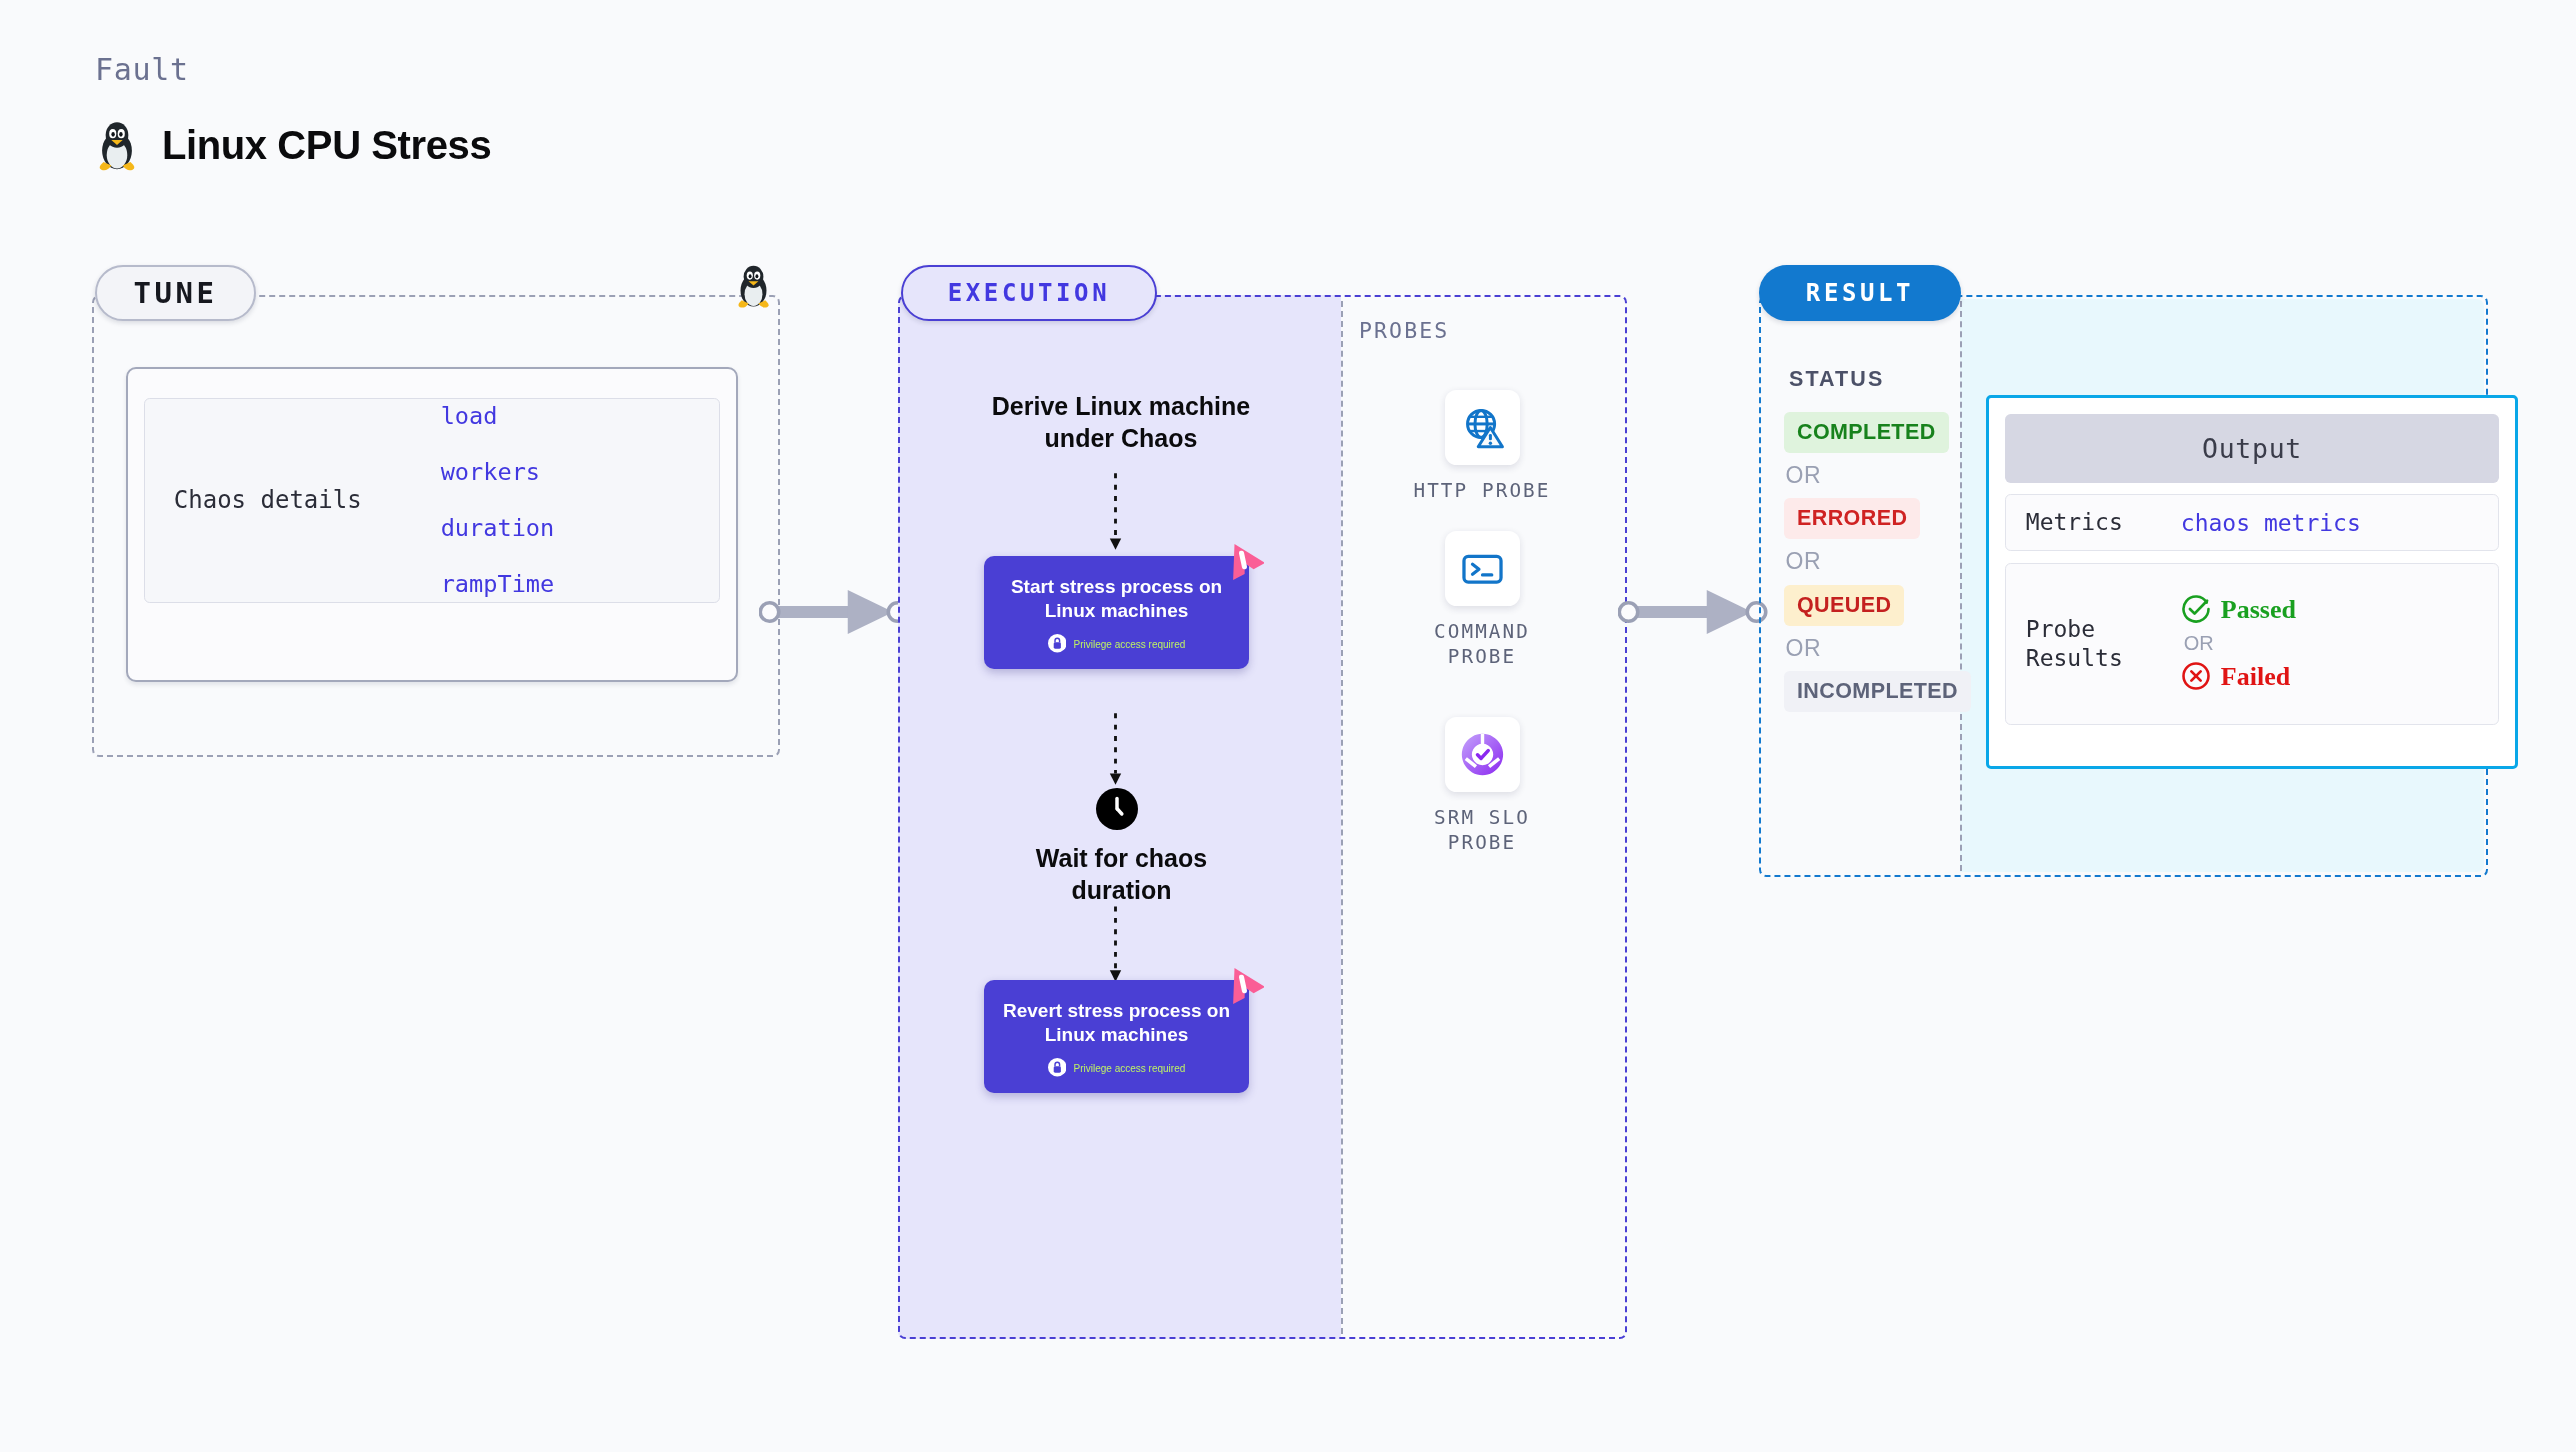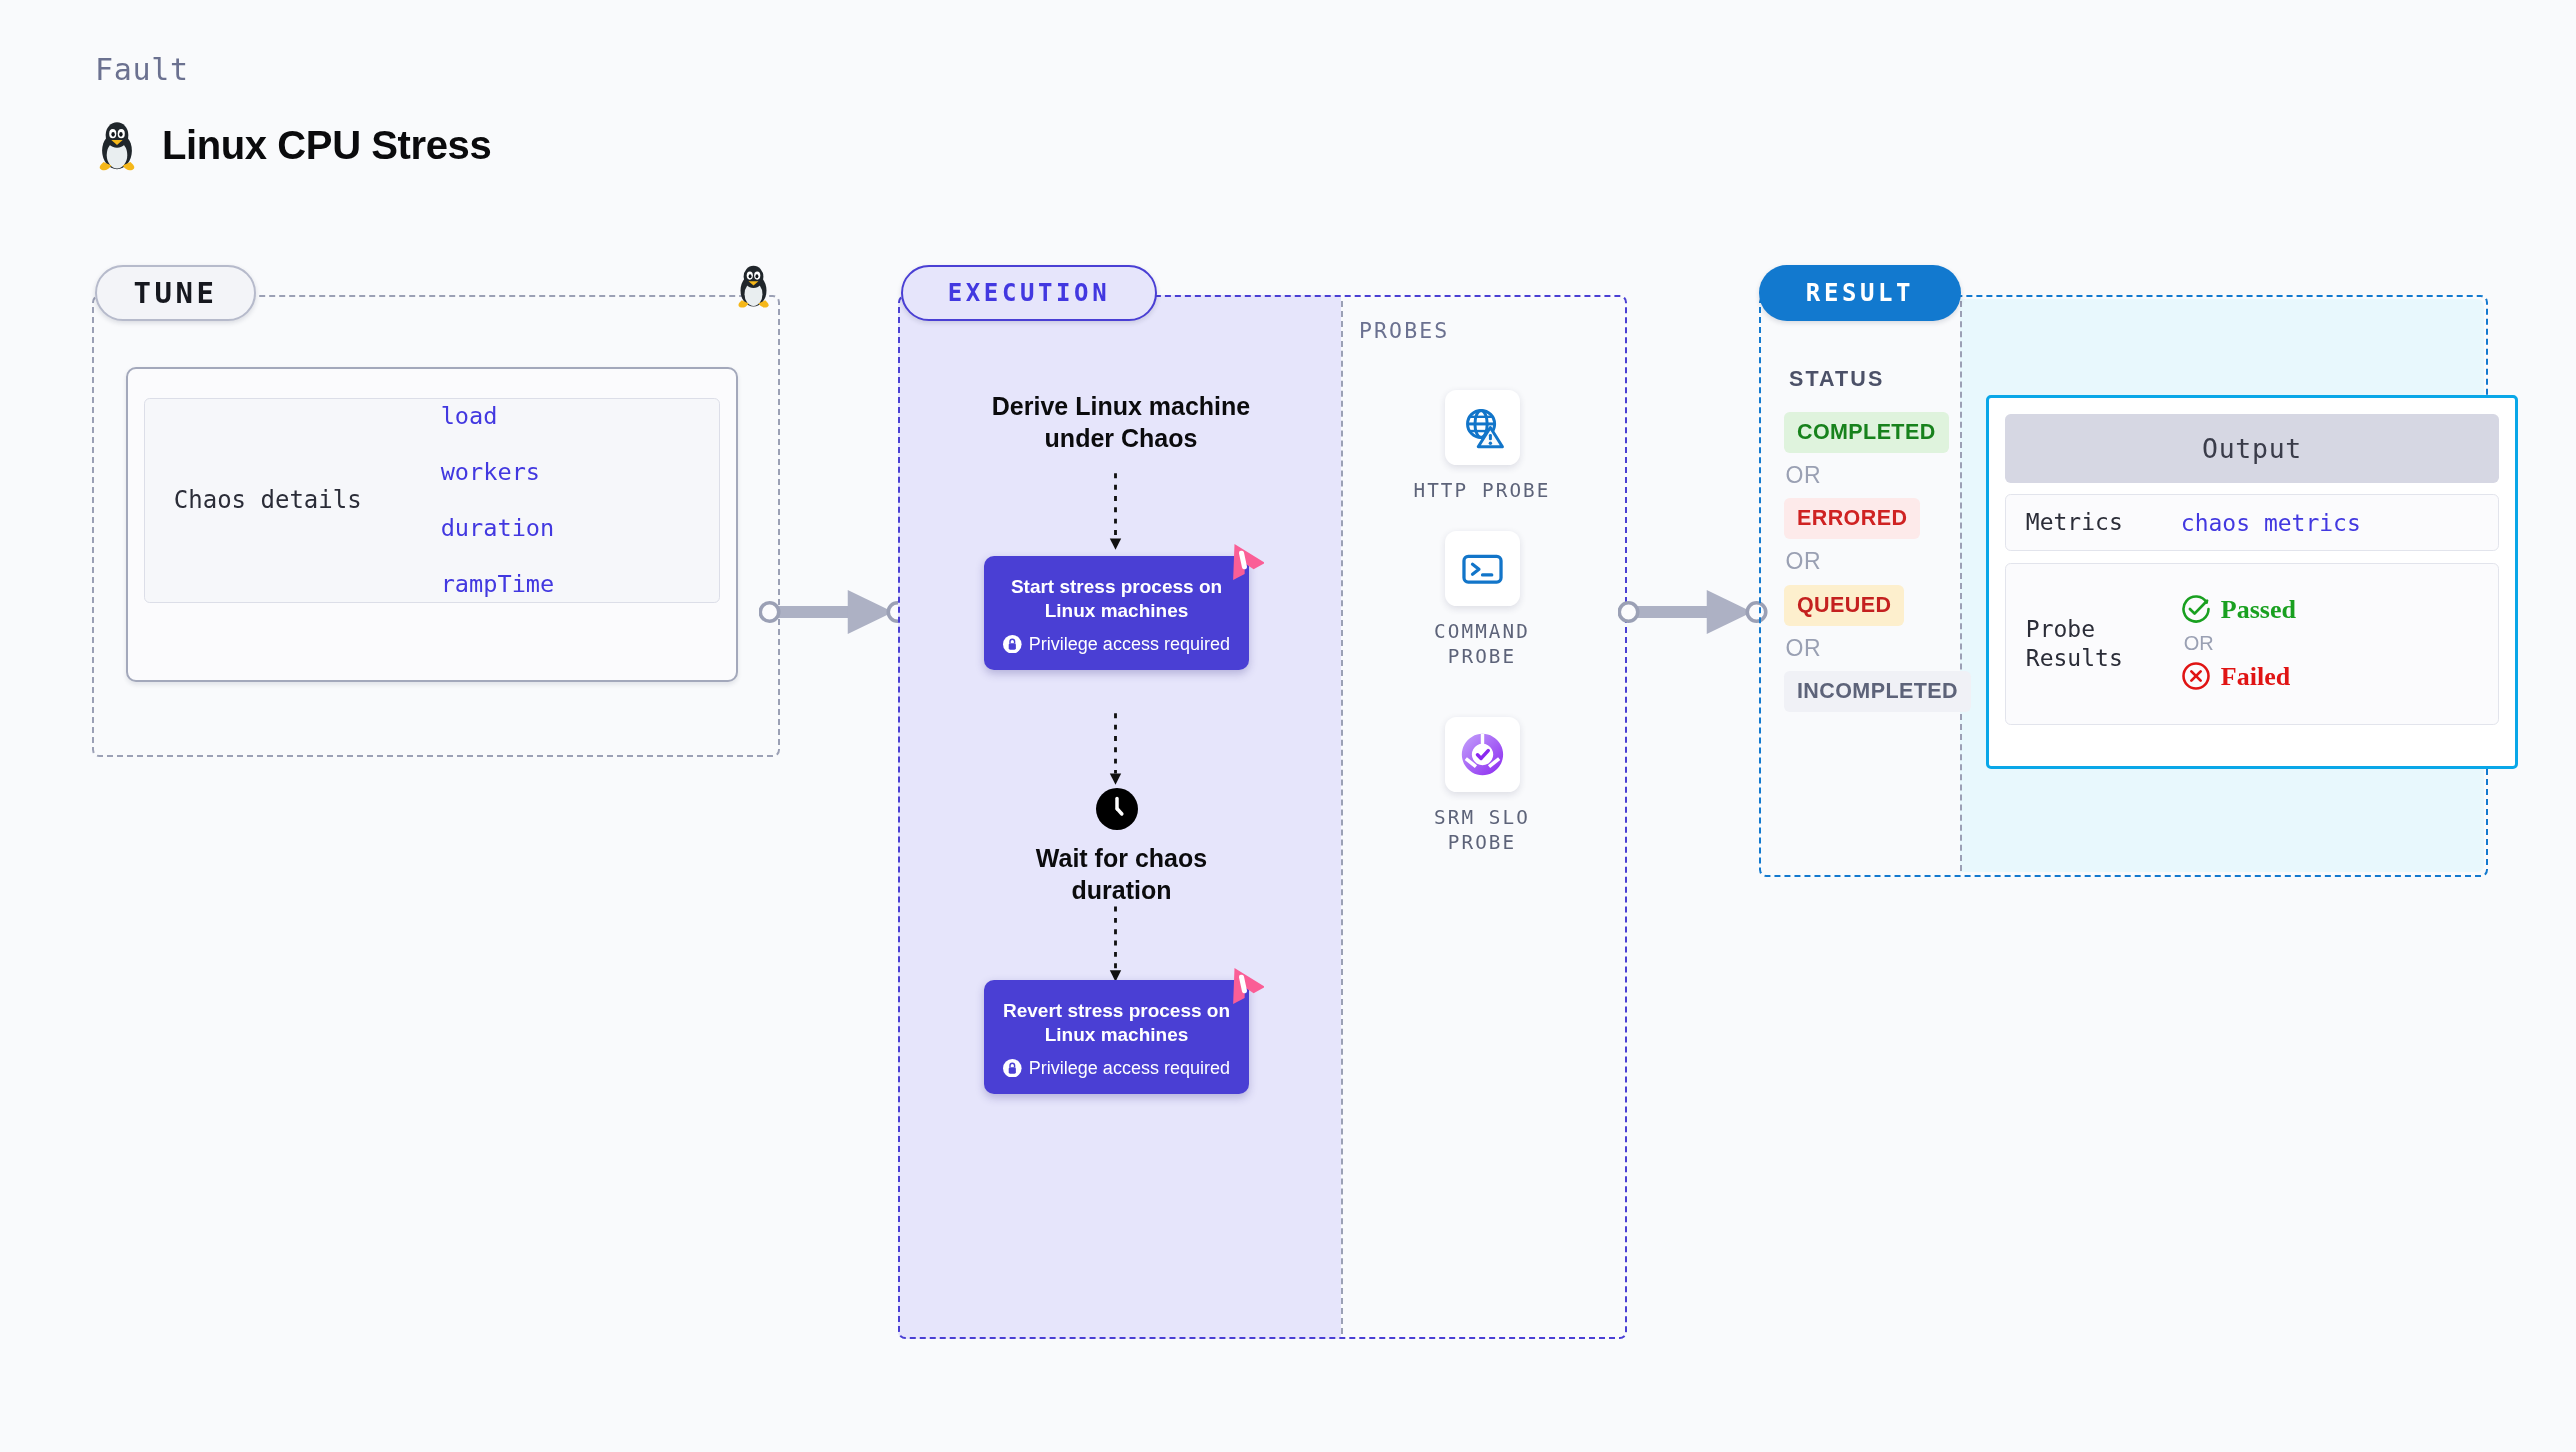--- a/index.html
+++ b/index.html
@@ -126,21 +126,21 @@
     box-shadow: 0 3.6px 8.6px rgba(45,40,130,.26);
     color: #fff; padding: 18.6px 13px 14.3px;
     display: flex; flex-direction: column; align-items: center;
   }
   .step-box .step-text {
     font-size: 19px; font-weight: 700; text-align: center; line-height: 1.27;
   }
   .priv-row {
     margin-top: 11.5px; display: flex; align-items: center; gap: 7.2px;
   }
-  .priv-row .priv-text { font-size: 18px; color: #ffffff; }
+  .priv-row .priv-text { font-size: 10px; color: #bef264; }
 
   .harness-badge { position: absolute; right: -15px; top: -17px; }
 
   .clock-icon { position: absolute; left: 1096px; top: 788px; }
 
   
   #result-outer { left: 1759px; top: 295px; width: 729px; height: 582px; }
   #result-outer .panel-body { border: 2.9px dashed #1279cf; border-radius: 7.2px; }
   #result-cyan {
     position: absolute; left: 1960px; top: 299px;

